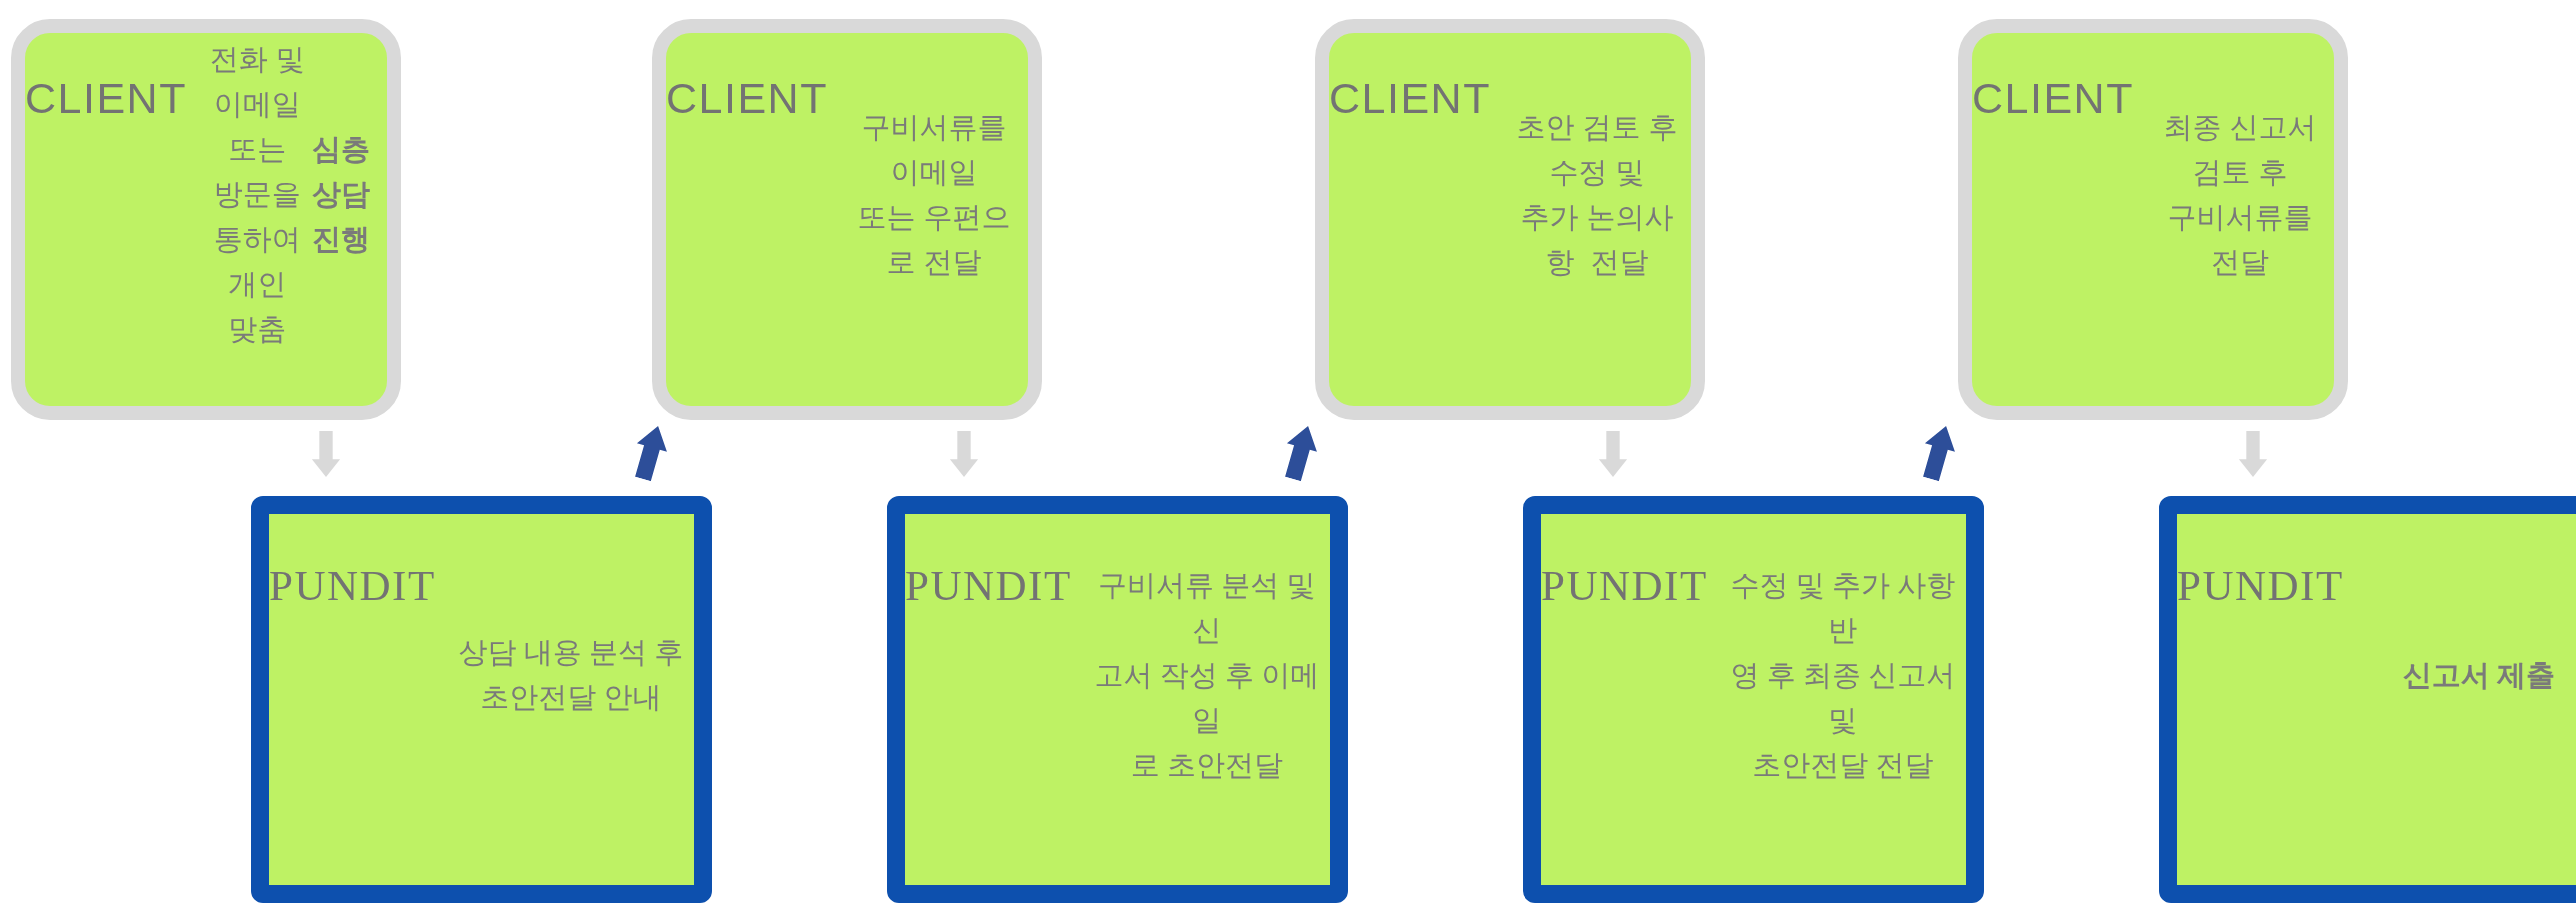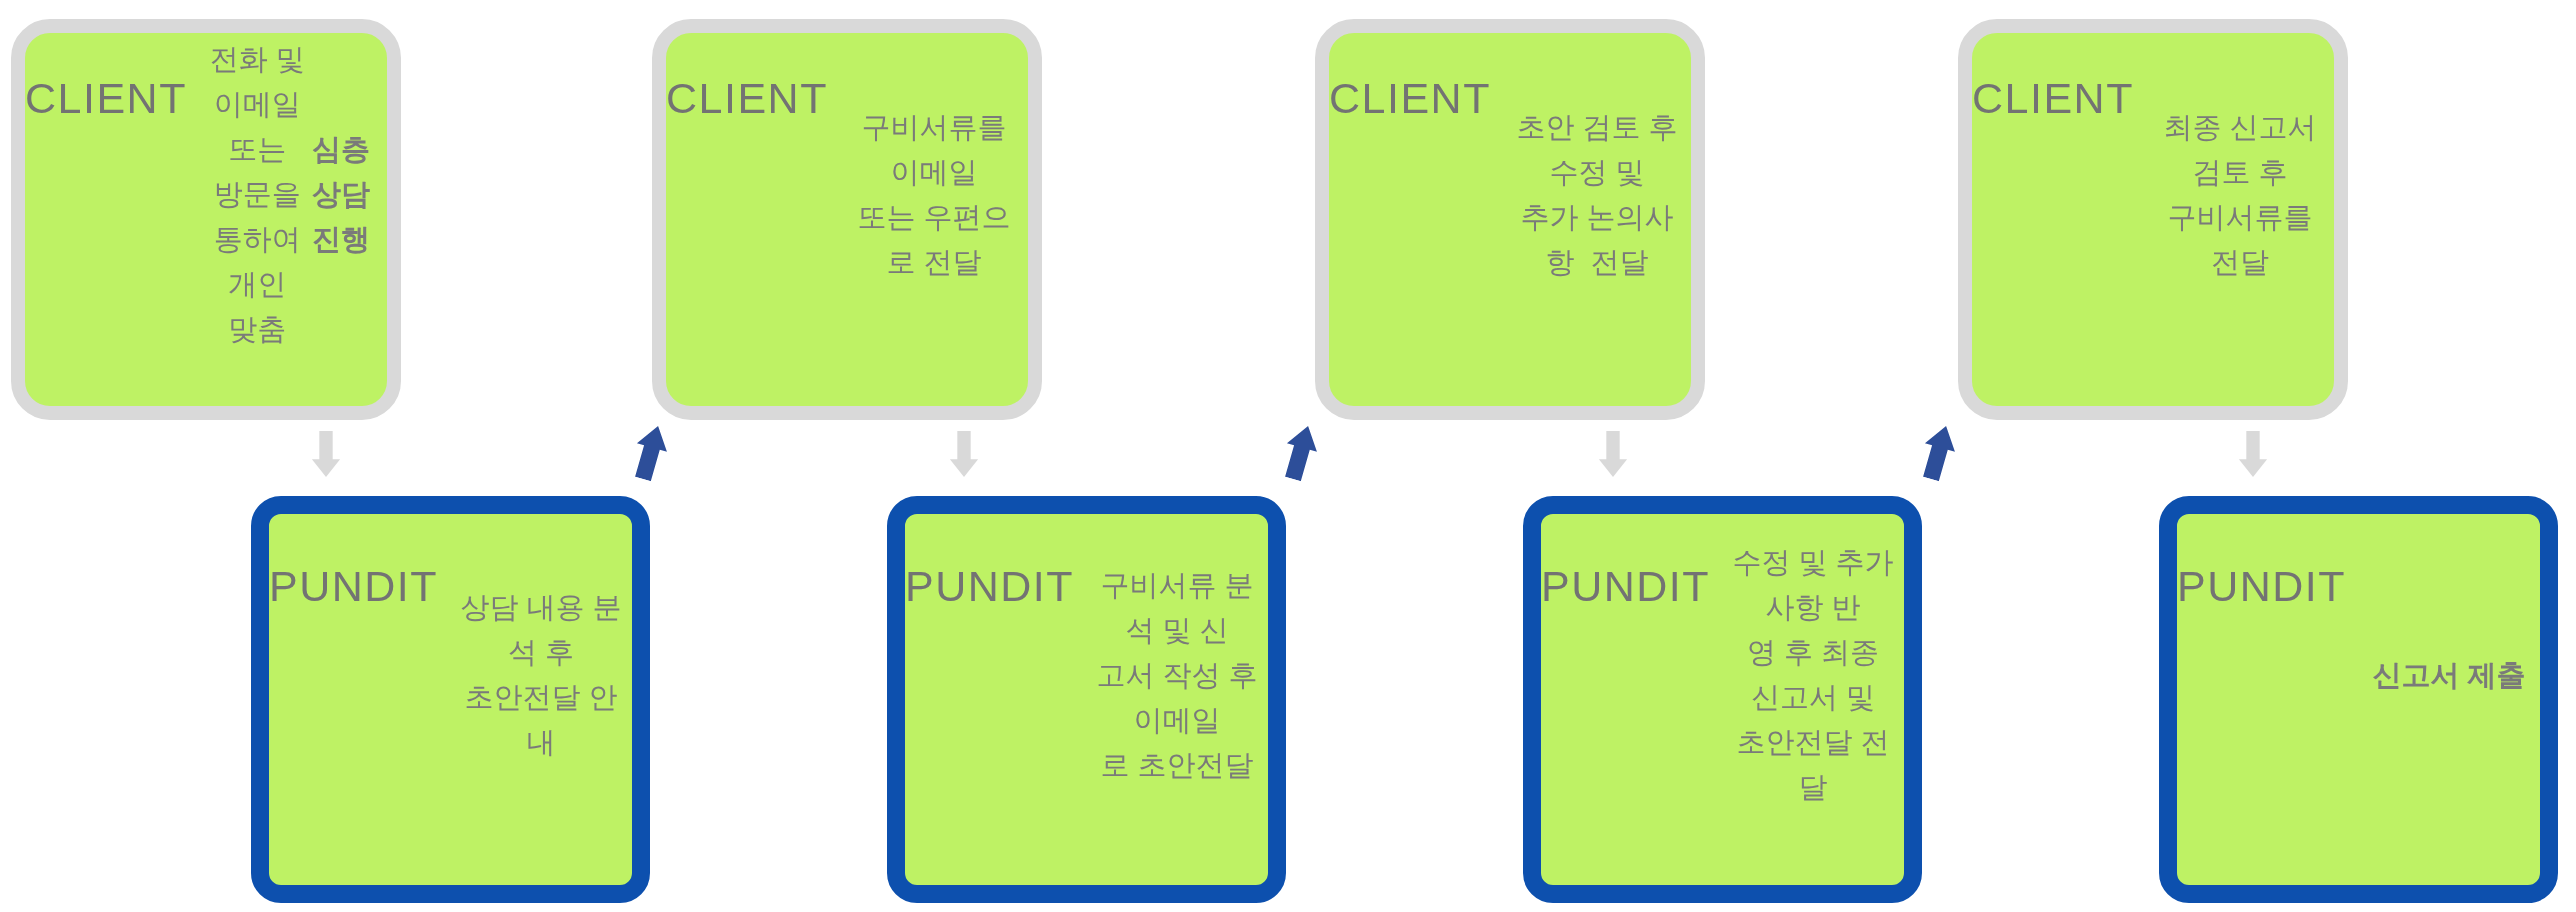--- a/index.html
+++ b/index.html
@@ -26,23 +26,24 @@
     display:flex;
     flex-direction:row;
     gap:12px;
   }
   .box.client{
     top:18.6px;width:390px;height:401px;
     border:14px solid var(--c-box-client-border);
     border-radius:39px;
   }
   .box.pundit{
-    top:496px;width:399px;height:407px;
+    top:496px;width:461px;height:407px;
     border:18px solid var(--c-box-pundit-border);
-    border-radius:30px;
+    border-radius:12px;
+    font-family:Liberation Serif, serif;
   }
   .box-title{
     text-align:center;
     color:var(--c-title);
     font-size:43px;
     letter-spacing:1.5px;
     line-height:52px;
     flex:0 0 auto;
   }
   .client .box-title{padding-top:39px;}

